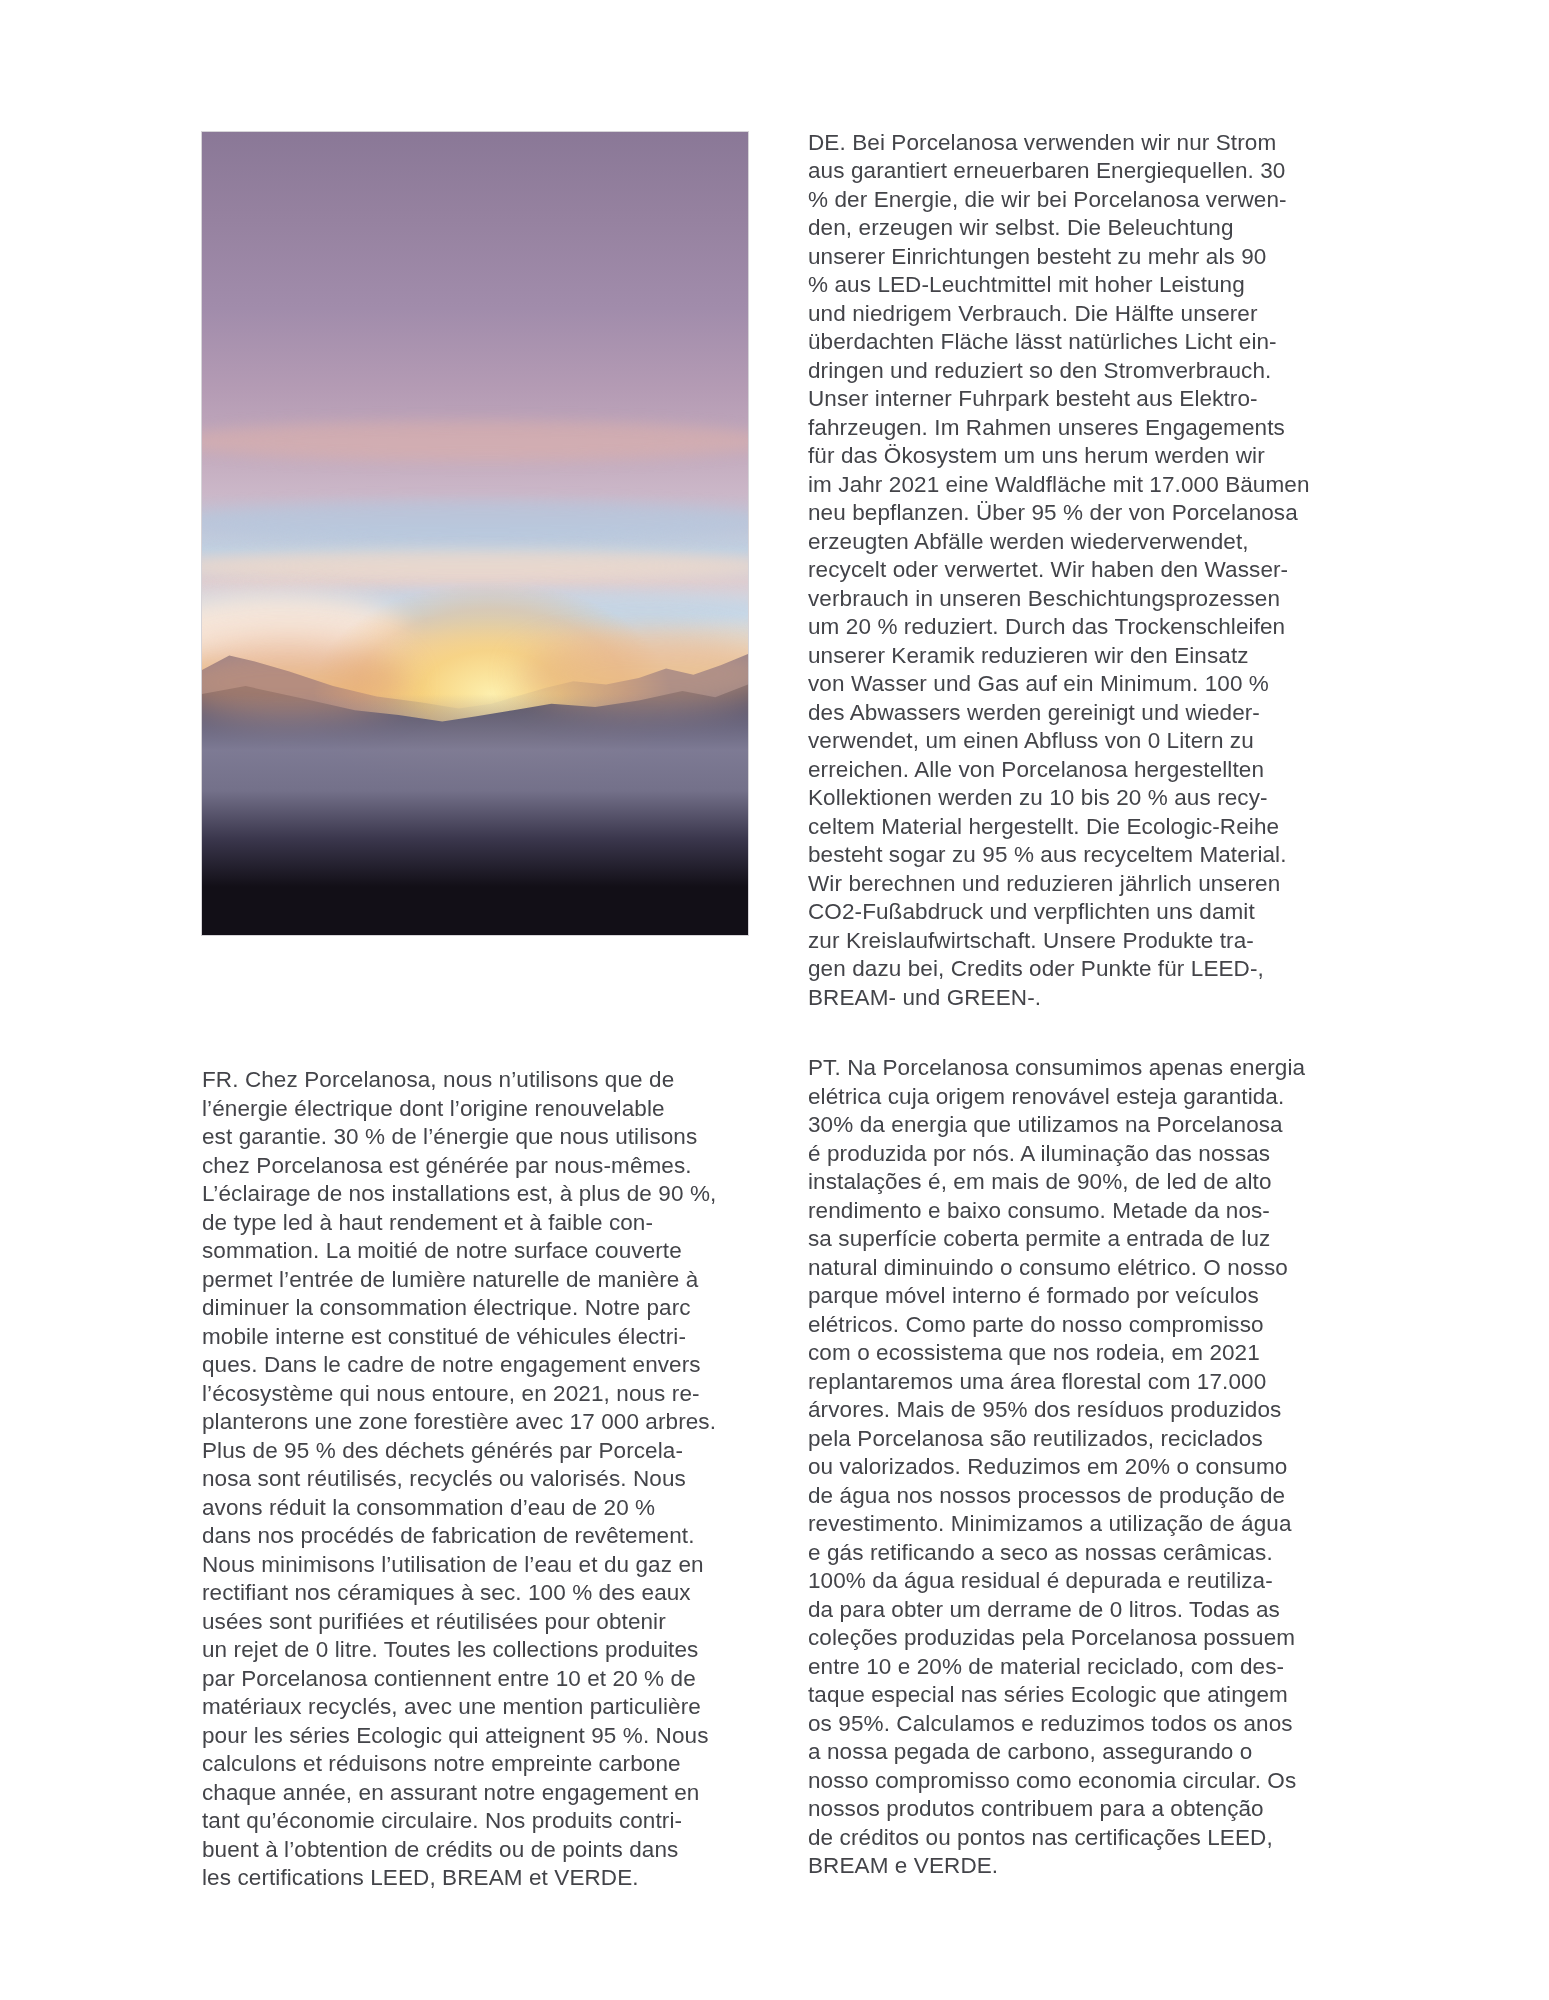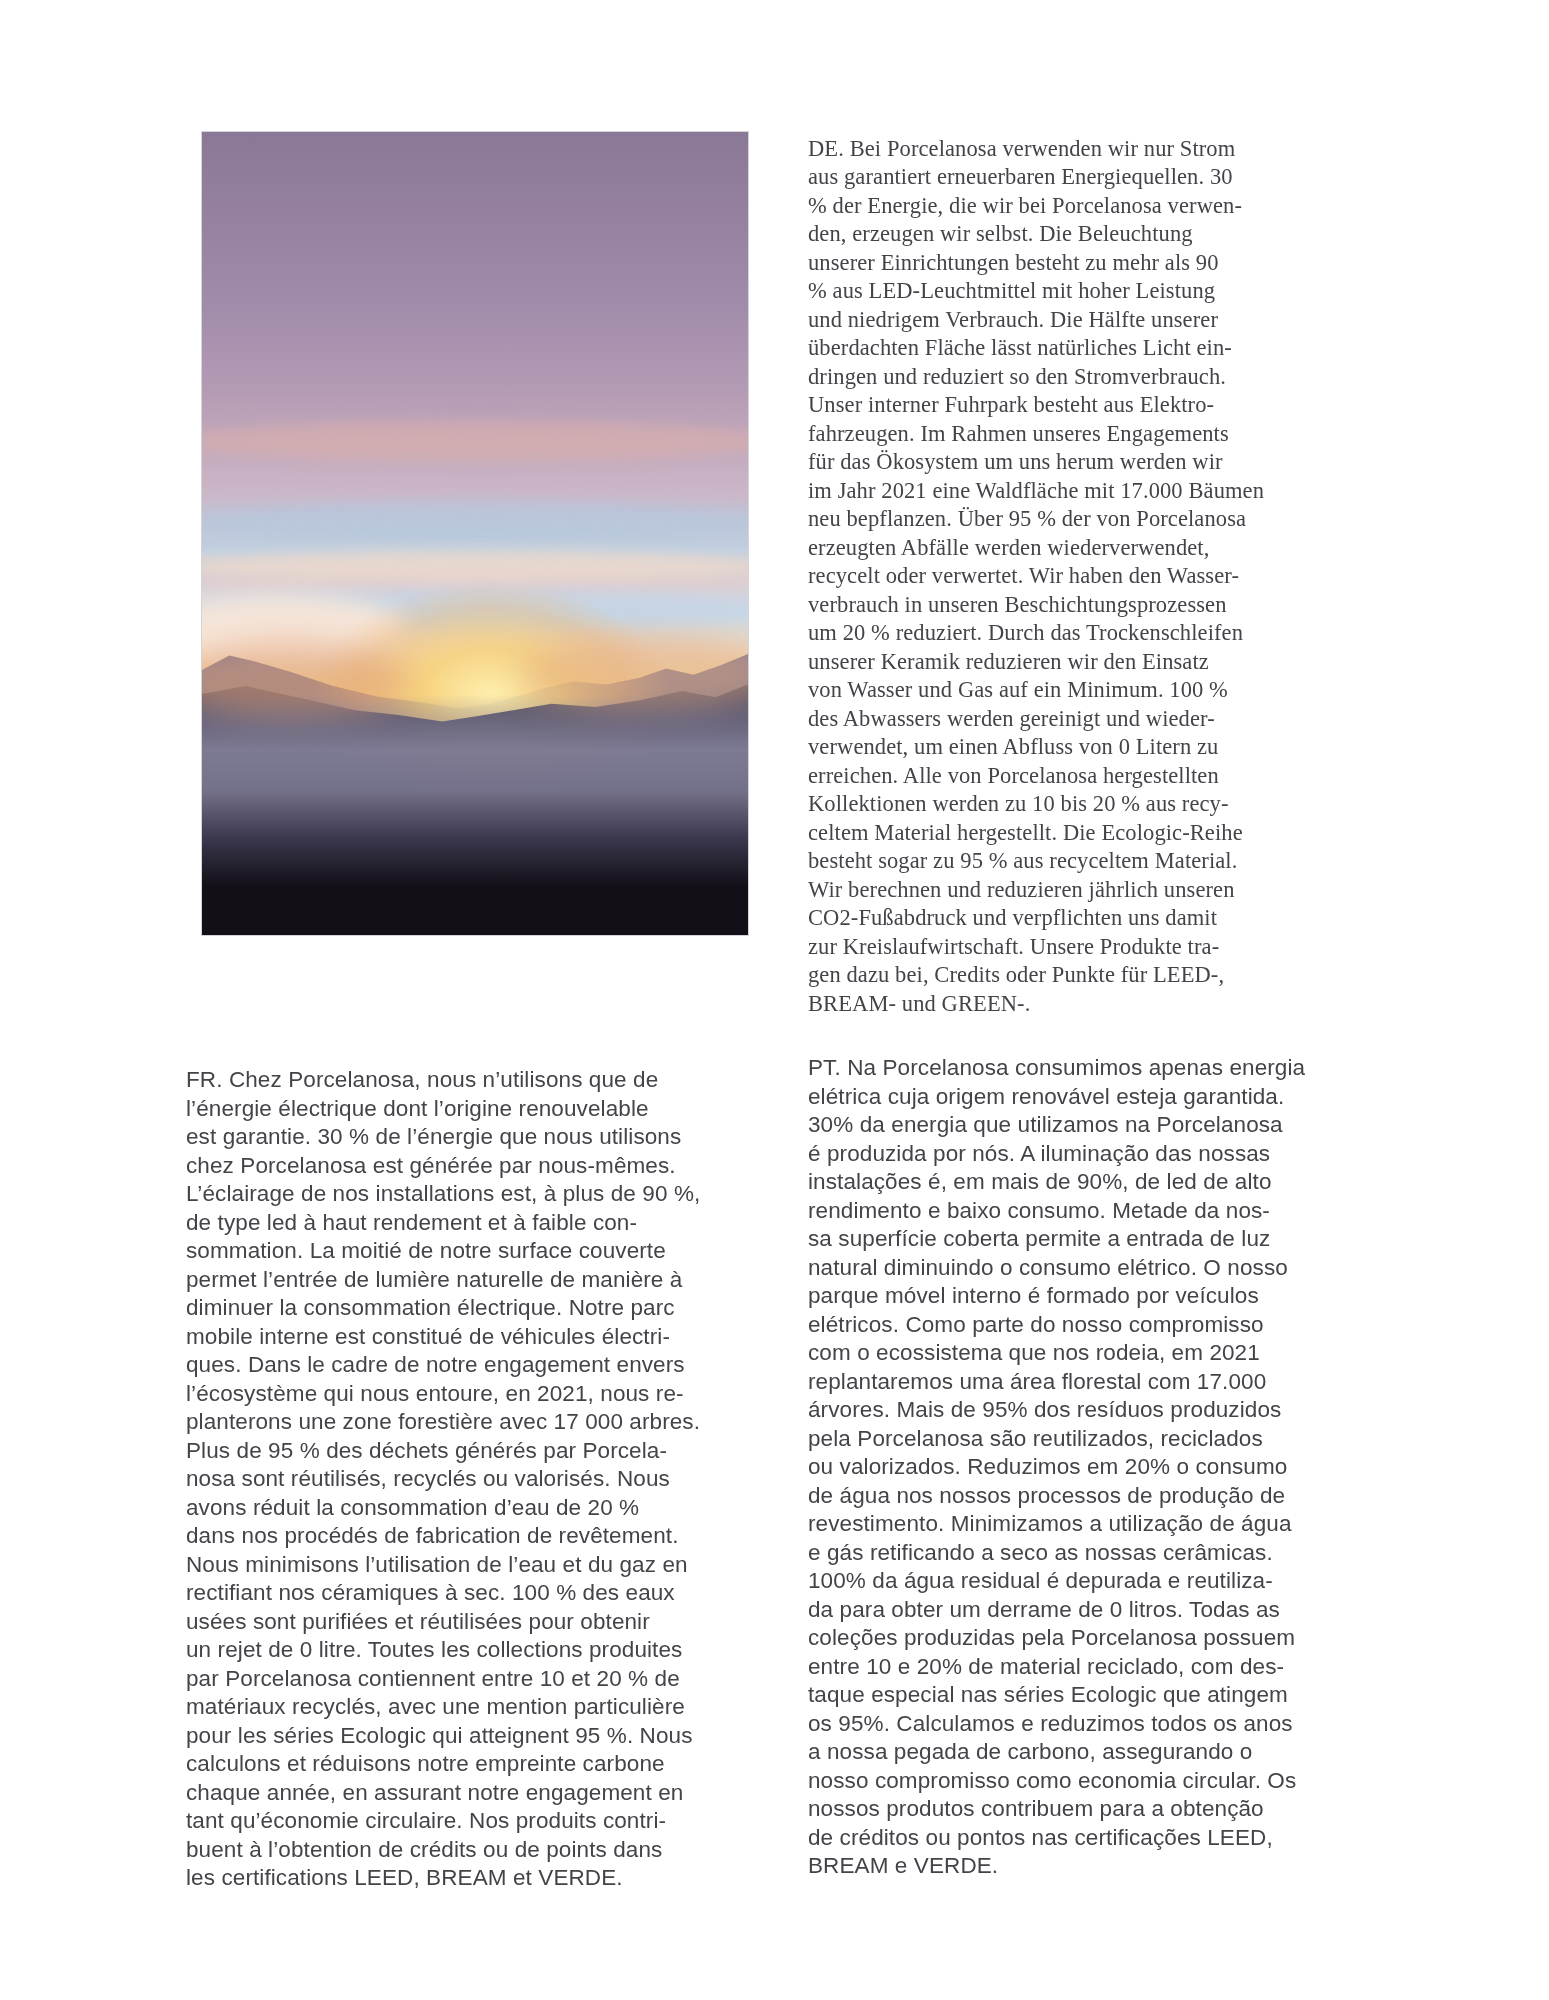--- a/index.html
+++ b/index.html
@@ -19,22 +19,22 @@
   
   .col {
     position: absolute;
     width: 590px;
     font-size: 22.5px;
     line-height: 28.5px;
     letter-spacing: 0.1px;
     color: #434449;
     white-space: pre-line;
   }
-  .col.de { left: 808px; top: 112px; font-family: Liberation Serif, serif; }
-  .col.fr { left: 186px; top: 1042px; margin-top: 24px; }
+  .col.de { left: 808px; top: 106px; }
+  .col.fr { left: 202px; top: 1042px; margin-top: 24px; }
   .col.pt { left: 808px; top: 1042px; }
 
   
   .photo {
     position: absolute;
     left: 202px;
     top: 132px;
     width: 546px;
     height: 803px;
     margin: 0;

